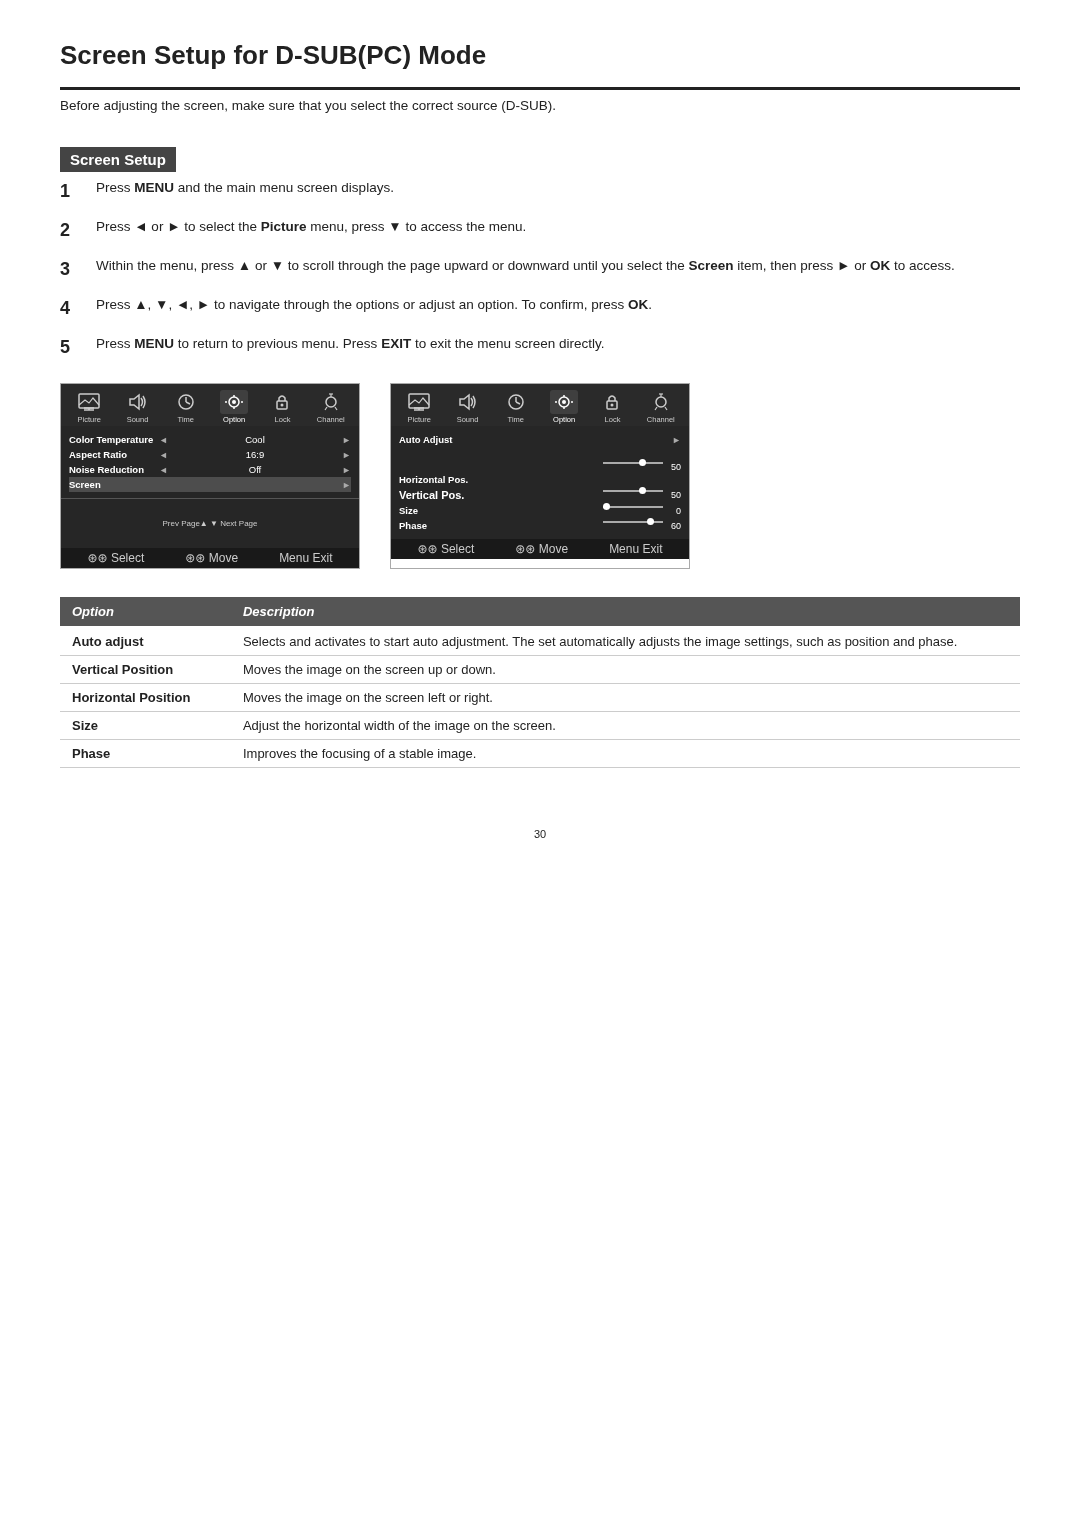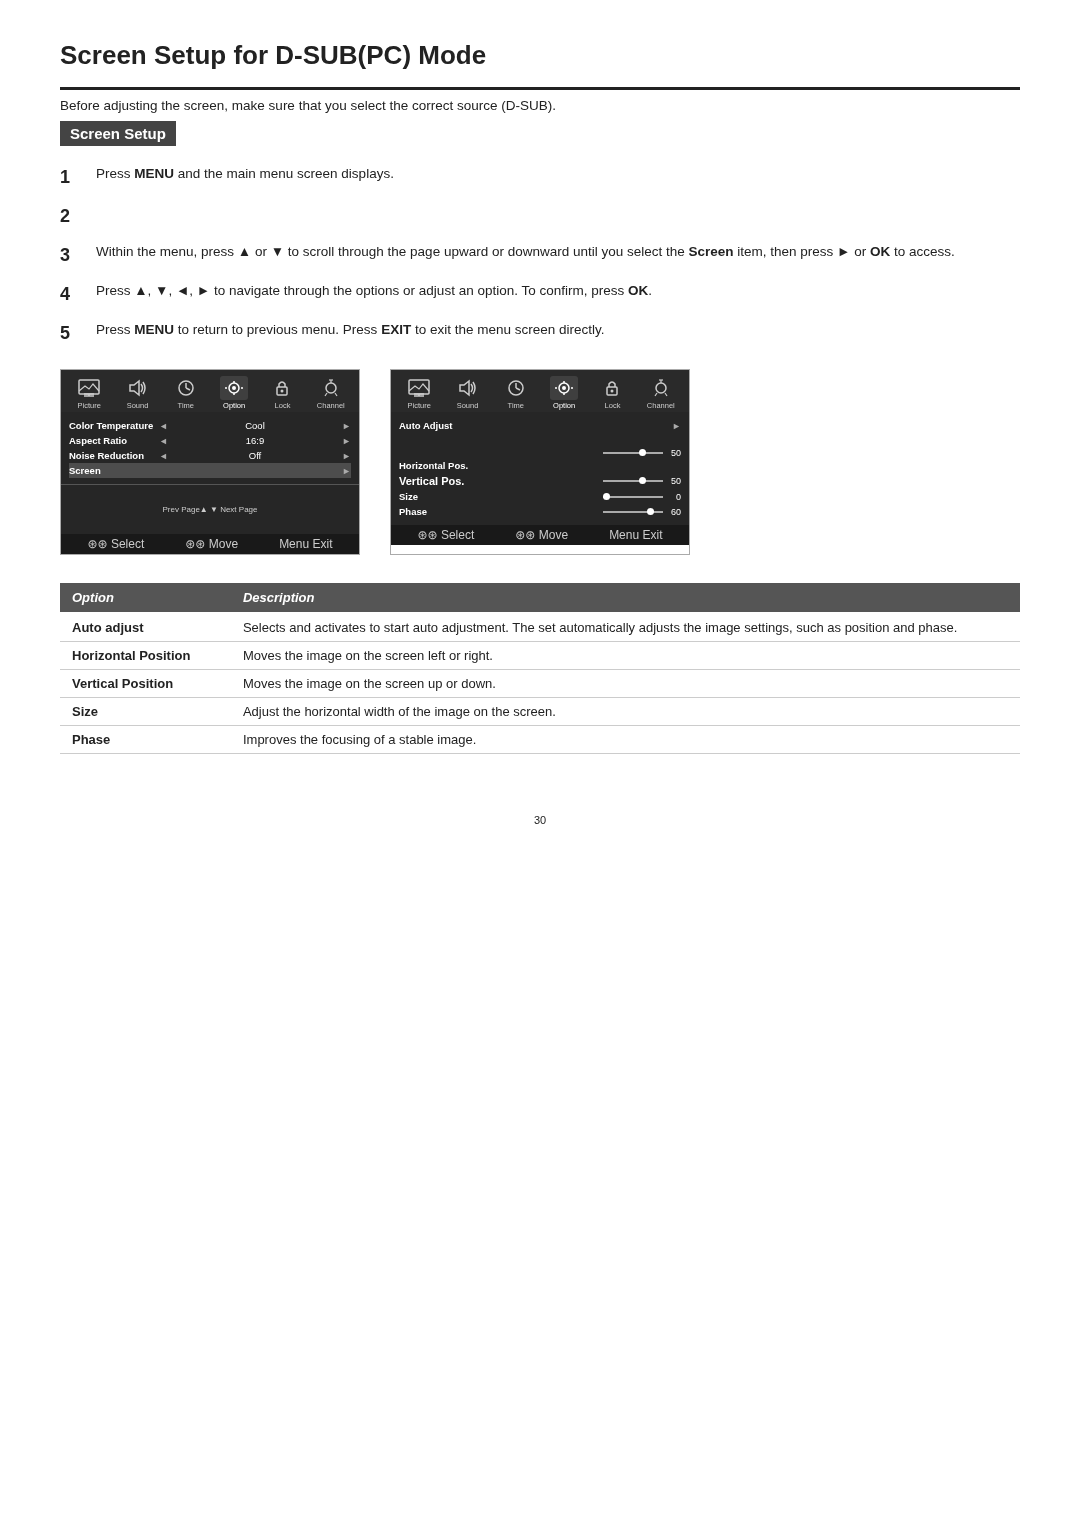--- a/index.html
+++ b/index.html
@@ -14,30 +14,30 @@
     }
     h1.page-title {
       font-size: 26px;
       font-weight: bold;
       margin-bottom: 8px;
       border-bottom: 3px solid #222;
       padding-bottom: 16px;
     }
     .intro-text {
       font-size: 13.5px;
-      margin-bottom: 8px;
+      margin-bottom: 34px;
     }
     .section-heading {
       background: #444;
       color: #fff;
       font-size: 15px;
       font-weight: bold;
       padding: 4px 10px;
       display: inline-block;
-      margin-bottom: 18px;
+      margin-bottom: 6px;
     }
     .steps-list {
       list-style: none;
       margin-bottom: 22px;
     }
     .steps-list li {
       display: flex;
       align-items: flex-start;
       margin-bottom: 12px;
       font-size: 13.5px;
@@ -147,21 +147,20 @@
     
     .tv-menu-right-row {
       display: flex;
       justify-content: space-between;
       align-items: center;
       padding: 2px 0;
       font-size: 9.5px;
     }
     .tv-bar {
       display: flex;
-      align-items: center;
       gap: 2px;
       flex: 1;
       justify-content: flex-end;
     }
     .tv-bar-line {
       width: 60px;
       height: 2px;
       background: #aaa;
       position: relative;
       display: inline-block;
@@ -235,20 +234,21 @@
 <div class="section-heading">Screen Setup</div>
 
 
 <ol class="steps-list">
   <li>
     <span class="step-num">1</span>
     <span class="step-text">Press <b>MENU</b> and the main menu screen displays.</span>
   </li>
   <li>
     <span class="step-num">2</span>
+    <span class="step-text">Press ◄ or ► to select the  <b>Picture</b> menu,  press ▼  to access the menu.</span>
   </li>
   <li>
     <span class="step-num">3</span>
     <span class="step-text">Within the menu, press ▲ or ▼ to scroll through the page upward or downward until you select the <b>Screen</b> item, then press ► or <b>OK</b> to access.</span>
   </li>
   <li>
     <span class="step-num">4</span>
     <span class="step-text">Press ▲, ▼, ◄, ► to navigate through the options or adjust an option. To confirm, press <b>OK</b>.</span>
   </li>
   <li>
@@ -496,26 +496,26 @@
       <th>Option</th>
       <th>Description</th>
     </tr>
   </thead>
   <tbody>
     <tr>
       <td>Auto adjust</td>
       <td>Selects and activates to start auto adjustment. The set automatically adjusts the image settings, such as position and phase.</td>
     </tr>
     <tr>
+      <td>Vertical Position</td>
+      <td>Moves the image on the screen up or down.</td>
+    </tr>
+    <tr>
       <td>Horizontal Position</td>
       <td>Moves the image on the screen left or right.</td>
-    </tr>
-    <tr>
-      <td>Vertical Position</td>
-      <td>Moves the image on the screen up or down.</td>
     </tr>
     <tr>
       <td>Size</td>
       <td>Adjust the horizontal width of the image on the screen.</td>
     </tr>
     <tr>
       <td>Phase</td>
       <td>Improves the focusing of a stable image.</td>
     </tr>
   </tbody>

